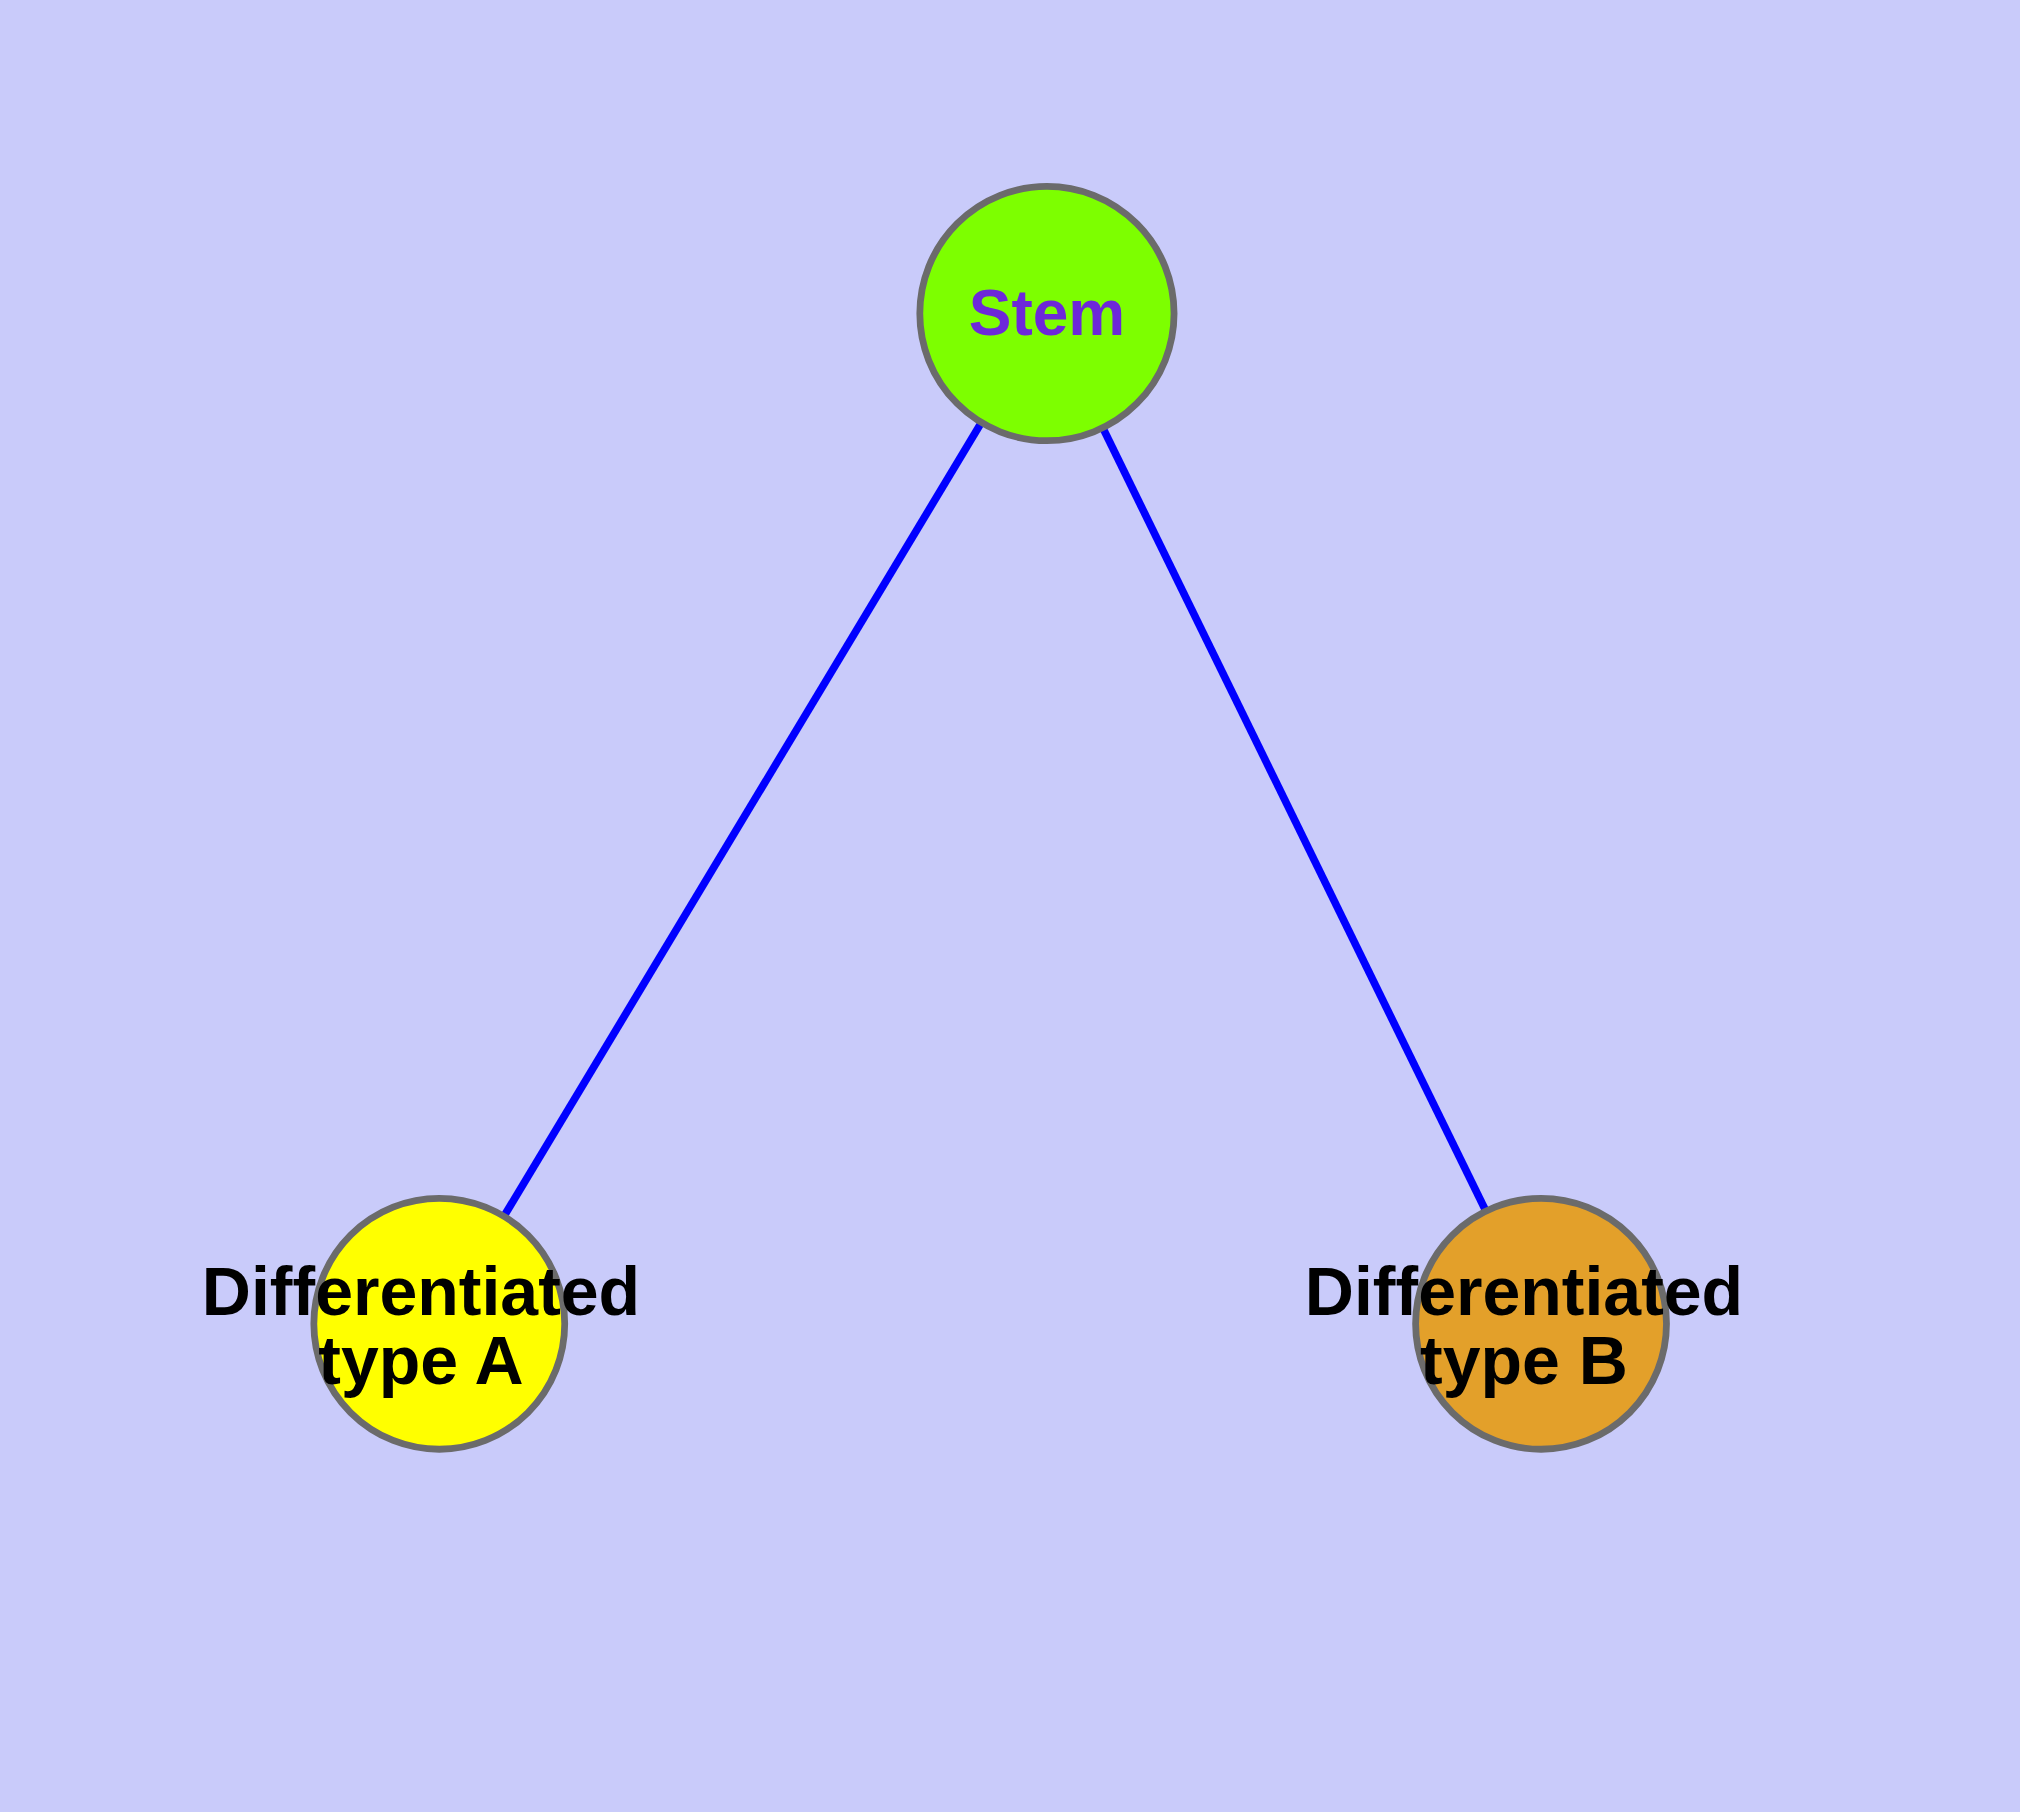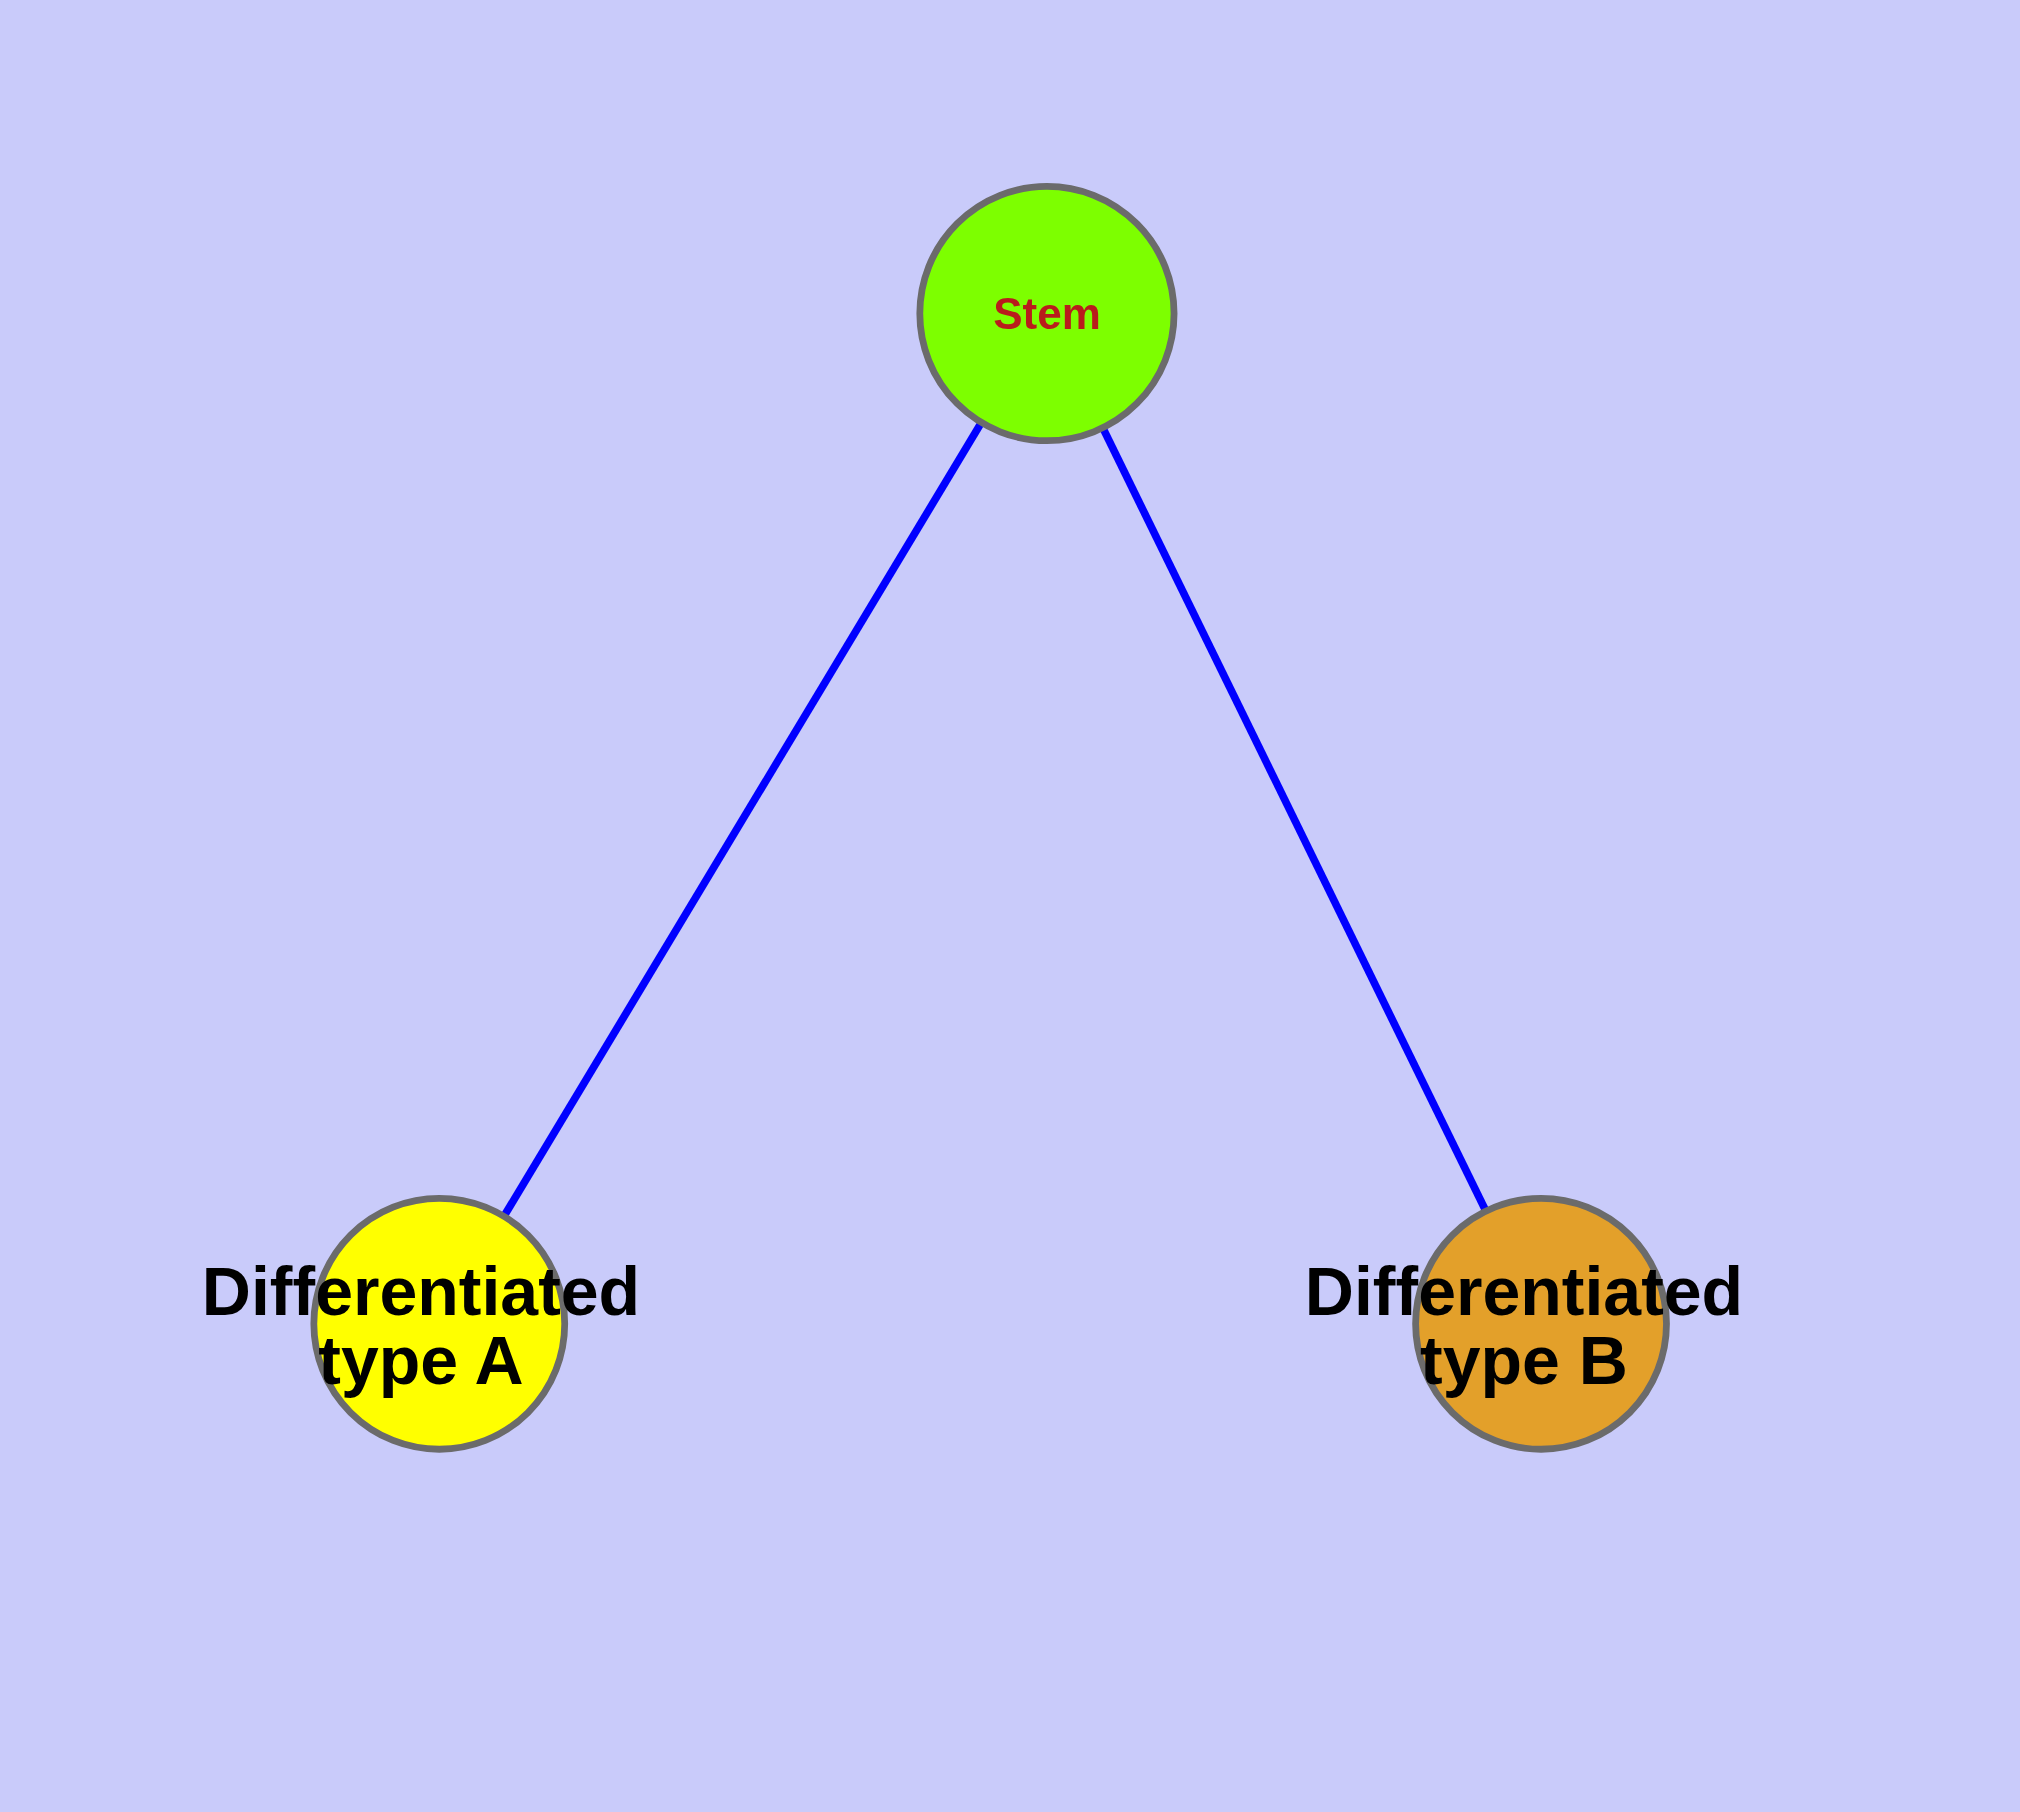--- a/index.html
+++ b/index.html
@@ -68,21 +68,21 @@
         <line x1="1235" y1="370" x2="518" y2="1562" stroke="#0000FF" stroke-width="9" stroke-linecap="butt"></line>
         <line x1="1235" y1="370" x2="1818" y2="1562" stroke="#0000FF" stroke-width="9" stroke-linecap="butt"></line>
       </g>
     <g id="nodes-group">
         <circle cx="1235" cy="370" r="150" fill="#7DFF00" stroke="#6B6B6B" stroke-width="8"></circle>
         <circle cx="518" cy="1562" r="148" fill="#FFFF00" stroke="#6B6B6B" stroke-width="8"></circle>
         <circle cx="1818" cy="1562" r="148" fill="#E3A02A" stroke="#6B6B6B" stroke-width="8"></circle>
       </g>
   </svg>
 
-  <div class="node-label" id="label-stem" style="font-size: 44px; left: 1047px; top: 314px; color: #b91c1c;">Stem</div>
+  <div class="node-label" id="label-stem" style="font-size: 64px; left: 1047px; top: 314px; color: #6d28d9;">Stem</div>
 
   <div class="node-label" id="label-diff-a" style="font-size: 68px; left: 421px; top: 1326px; color: rgb(0, 0, 0);">Differentiated
 type A</div>
 
   <div class="node-label" id="label-diff-b" style="font-size: 68px; left: 1524px; top: 1326px; color: rgb(0, 0, 0);">Differentiated
 type B</div>
 
 </div>
 
 

